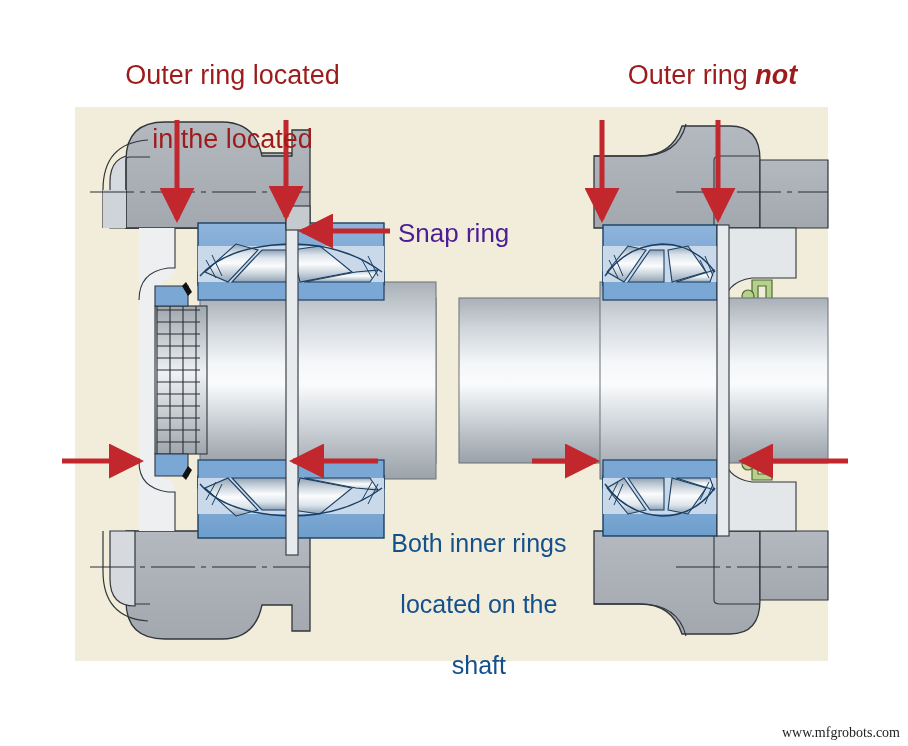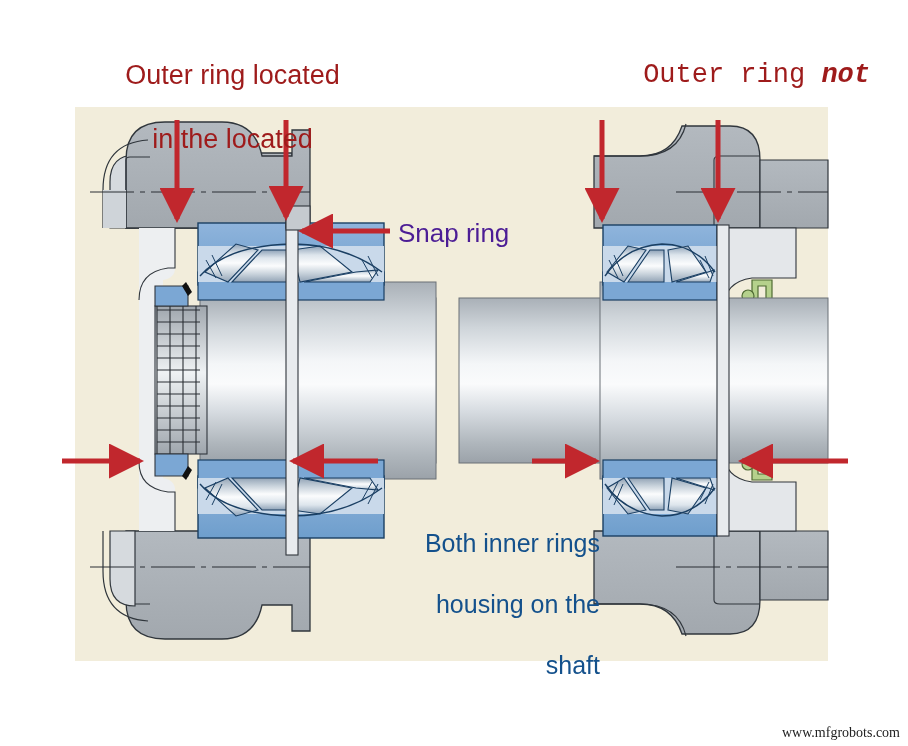--- a/index.html
+++ b/index.html
@@ -10,30 +10,30 @@
   #stage{position:absolute;left:0;top:10px;width:908px;height:746px;}
   svg#diagram{position:absolute;left:0;top:0;width:908px;height:746px;display:block;}
 
   .label{position:absolute;white-space:pre;line-height:1.18;}
 
   #title-left{
     left:75px;top:18px;width:285px;text-align:center;
     color:#9E1B1B;font-size:27px;font-weight:400;
   }
   #title-right{
-    left:525px;top:18px;width:345px;text-align:right;
-    color:#9E1B1B;font-size:27px;font-weight:400;font-family:Liberation Mono, monospace;
+    left:525px;top:18px;width:345px;text-align:center;
+    color:#9E1B1B;font-size:27px;font-weight:400;
   }
   #title-right .em{font-style:italic;font-weight:bold;}
 
   #snap-ring-label{
     left:398px;top:208px;color:#4c1d95;font-size:26px;
   }
   #inner-rings-label{
-    left:330px;top:487px;width:270px;text-align:right;
+    left:330px;top:487px;width:270px;text-align:center;
     color:#14518C;font-size:25px;line-height:1.22;
   }
   #watermark{
     left:0;top:715px;width:900px;text-align:right;
     color:#222;font-size:14px;font-family:"Liberation Serif", serif;
   }
 </style>
 </head>
 <body>
 
@@ -275,18 +275,18 @@
   </div>
 
   <div class="label" id="title-right">
     <span>Outer ring </span><span class="em">not</span><br>
   </div>
 
   <div class="label" id="snap-ring-label">Snap ring</div>
 
   <div class="label" id="inner-rings-label">
     <span>Both inner rings</span><br>
-    <span>housing on the</span><br>
+    <span>located on the</span><br>
     <span>shaft</span>
   </div>
 
   <div class="label" id="watermark">www.mfgrobots.com</div>
 </div>
 
 </body></html>

